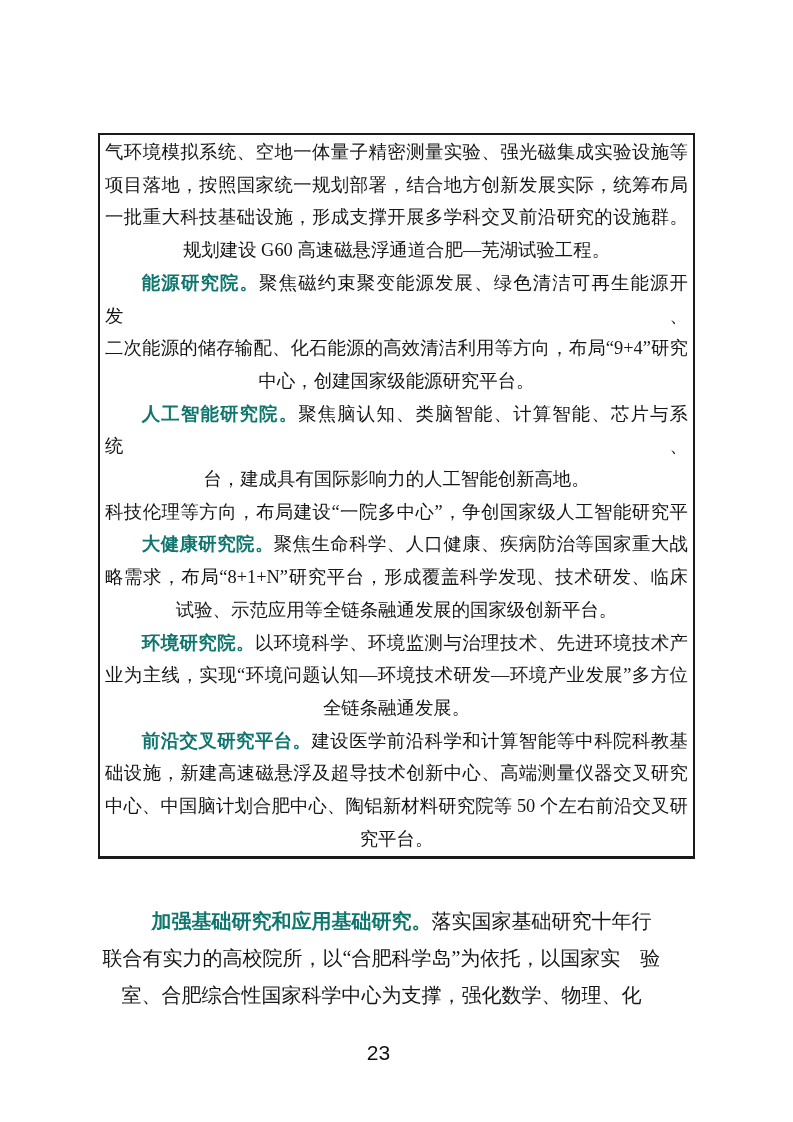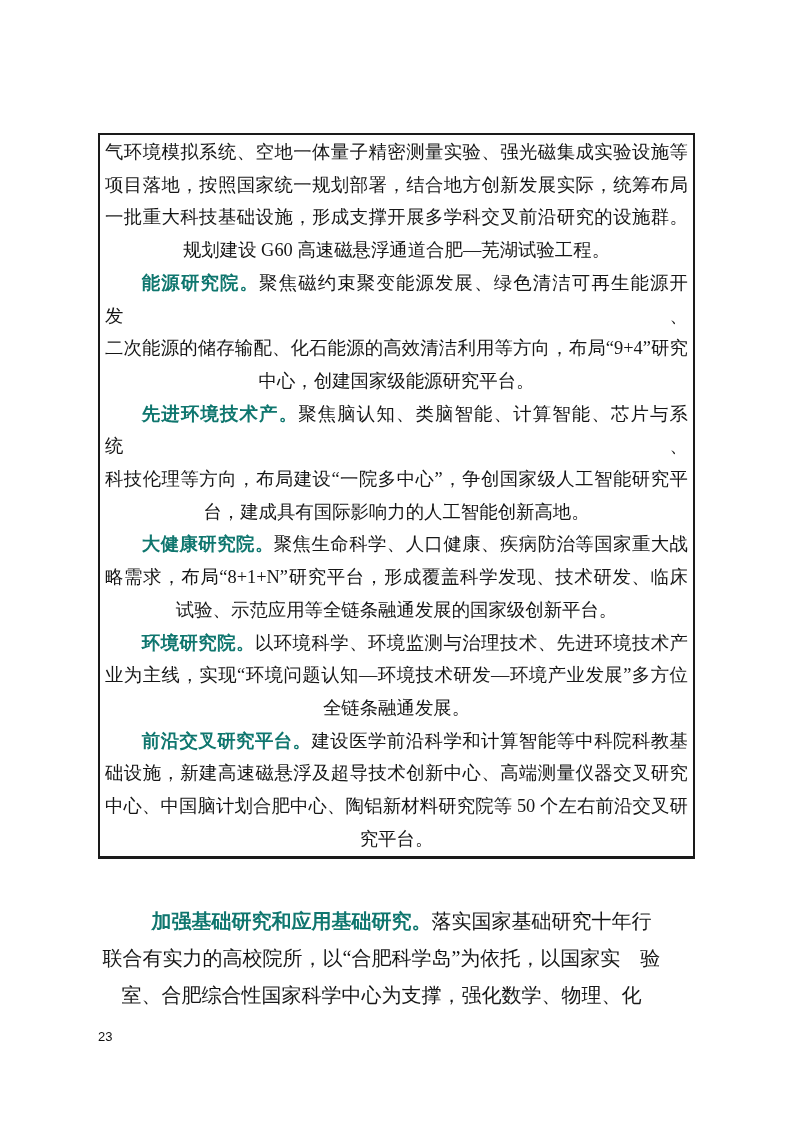--- a/index.html
+++ b/index.html
@@ -47,25 +47,25 @@
     text-align: justify;
     text-align-last: justify;
   }
   .line.indent { text-indent: 2em; }
   .lead {
     font-weight: bold;
     color: #0f766e;
     font-family: "Liberation Serif", "DejaVu Serif", serif;
   }
   .page-number {
-    margin-top: 12px;
-    text-align: left;
+    margin-top: 28px;
+    text-align: center;
     padding-right: 6px;
     font-family: "Liberation Sans", "DejaVu Sans", sans-serif;
-    font-size: 13px;
+    font-size: 21px;
     line-height: 22px;
     color: #111111;
   }
 </style>
 </head>
 <body>
 
 <div class="page">
   <div class="content">
 
@@ -75,23 +75,23 @@
           <div class="line fill">项目落地，按照国家统一规划部署，结合地方创新发展实际，统筹布局</div>
           <div class="line fill">一批重大科技基础设施，形成支撑开展多学科交叉前沿研究的设施群。</div>
           <div class="line">规划建设 G60 高速磁悬浮通道合肥—芜湖试验工程。</div>
         </div>
         <div class="para">
           <div class="line fill indent"><span class="lead">能源研究院。</span>聚焦磁约束聚变能源发展、绿色清洁可再生能源开发、</div>
           <div class="line fill">二次能源的储存输配、化石能源的高效清洁利用等方向，布局“9+4”研究</div>
           <div class="line">中心，创建国家级能源研究平台。</div>
         </div>
         <div class="para">
-          <div class="line fill indent"><span class="lead">先进环境技术产。</span>聚焦脑认知、类脑智能、计算智能、芯片与系统、</div>
+          <div class="line fill indent"><span class="lead">人工智能研究院。</span>聚焦脑认知、类脑智能、计算智能、芯片与系统、</div>
+          <div class="line">台，建成具有国际影响力的人工智能创新高地。</div>
           <div class="line fill">科技伦理等方向，布局建设“一院多中心”，争创国家级人工智能研究平</div>
-          <div class="line">台，建成具有国际影响力的人工智能创新高地。</div>
         </div>
         <div class="para">
           <div class="line fill indent"><span class="lead">大健康研究院。</span>聚焦生命科学、人口健康、疾病防治等国家重大战</div>
           <div class="line fill">略需求，布局“8+1+N”研究平台，形成覆盖科学发现、技术研发、临床</div>
           <div class="line">试验、示范应用等全链条融通发展的国家级创新平台。</div>
         </div>
         <div class="para">
           <div class="line fill indent"><span class="lead">环境研究院。</span>以环境科学、环境监测与治理技术、先进环境技术产</div>
           <div class="line fill">业为主线，实现“环境问题认知—环境技术研发—环境产业发展”多方位</div>
           <div class="line">全链条融通发展。</div>

